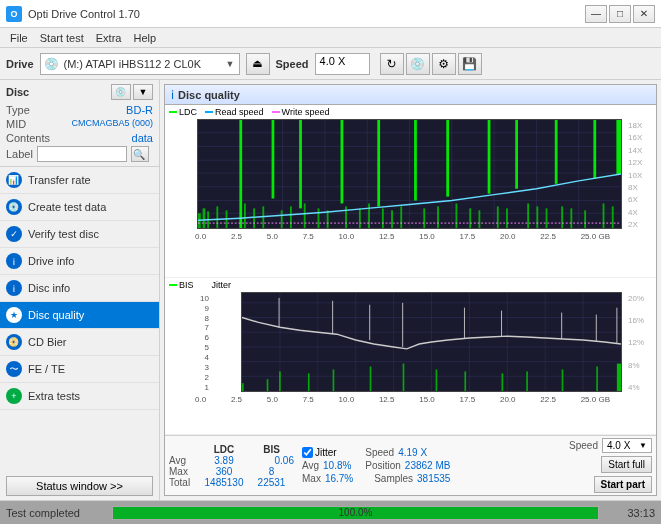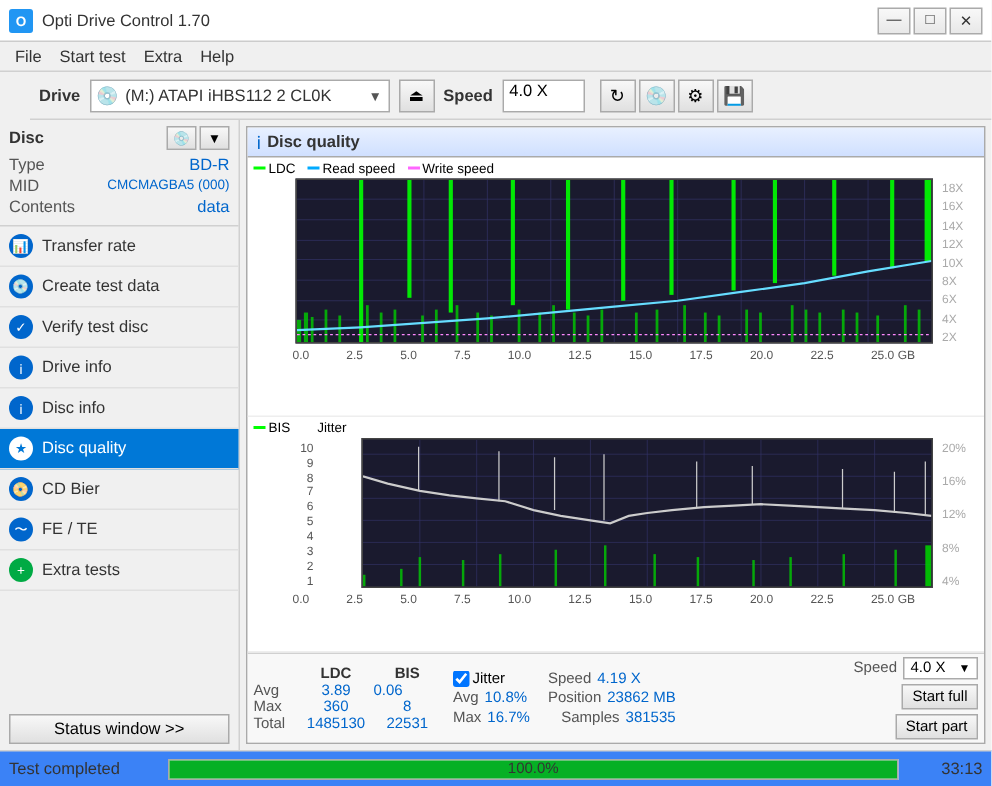--- a/index.html
+++ b/index.html
@@ -12,21 +12,21 @@
     .titlebar-title { font-size: 11px; color: #333; }
     .titlebar-controls { display: flex; gap: 2px; }
     .titlebar-btn { width: 22px; height: 18px; border: 1px solid #aaa; background: linear-gradient(#f8f8f8, #e8e8e8); cursor: pointer; display: flex; align-items: center; justify-content: center; font-size: 10px; color: #333; }
     .titlebar-btn.close { color: #333; }
     
     
     .menubar { background: #f0f0f0; display: flex; align-items: center; padding: 2px 4px; height: 20px; border-bottom: 1px solid #d0d0d0; }
     .menu-item { padding: 1px 6px; font-size: 11px; cursor: pointer; color: #333; }
     
     
-    .drivebar { background: #f0f0f0; display: flex; align-items: center; padding: 3px 6px; height: 32px; border-bottom: 1px solid #d0d0d0; gap: 6px; margin-left: 20px; }
+    .drivebar { background: #f0f0f0; display: flex; align-items: center; padding: 3px 6px; height: 32px; border-bottom: 1px solid #d0d0d0; gap: 6px; }
     .drivebar-label { font-size: 11px; color: #333; font-weight: bold; }
     .drive-select { display: flex; align-items: center; background: white; border: 1px solid #aaa; padding: 2px 4px; min-width: 200px; height: 22px; gap: 4px; }
     .drive-dropdown { flex: 1; font-size: 11px; color: #333; }
     .drive-arrow { font-size: 9px; color: #555; }
     .eject-btn { width: 24px; height: 22px; border: 1px solid #aaa; background: linear-gradient(#f8f8f8, #e0e0e0); display: flex; align-items: center; justify-content: center; cursor: pointer; }
     .speed-label { font-size: 11px; font-weight: bold; color: #333; }
     .speed-select { border: 1px solid #aaa; background: white; height: 22px; padding: 1px 4px; font-size: 11px; min-width: 55px; }
     .toolbar-icons { display: flex; gap: 2px; margin-left: 4px; }
     .toolbar-icon-btn { width: 24px; height: 22px; border: 1px solid #aaa; background: linear-gradient(#f8f8f8, #e0e0e0); display: flex; align-items: center; justify-content: center; cursor: pointer; font-size: 12px; }
     
@@ -82,24 +82,24 @@
     .chart-bottom { height: 100px; }
     .x-axis { display: flex; justify-content: space-between; padding: 1px 4px 1px 30px; font-size: 8px; color: #555; margin-right: 16px; }
     
     
     .chart-svg { position: absolute; top: 0; left: 0; width: 100%; height: 100%; }
     
     
     .stats-bar { display: flex; align-items: center; padding: 2px 4px; gap: 8px; font-size: 10px; border-top: 1px solid #d0d0d0; background: #f8f8f8; }
     .jitter-check { display: flex; align-items: center; gap: 2px; font-size: 10px; }
     .start-full-btn { border: 1px solid #aaa; background: linear-gradient(#f8f8f8, #e0e0e0); padding: 2px 6px; cursor: pointer; font-size: 10px; white-space: nowrap; }
-    .start-part-btn { border: 1px solid #aaa; background: linear-gradient(#f8f8f8, #e0e0e0); padding: 2px 6px; cursor: pointer; font-size: 10px; white-space: nowrap; }
-    
-    
-    .statusbar { height: 24px; background: #3b82f6; border-top: 1px solid #d0d0d0; display: flex; align-items: center; padding: 0 6px; gap: 6px; }
+    .start-part-btn { border: 1px solid #aaa; background: linear-gradient(#f8f8f8, #e0e0e0); padding: 2px 6px; cursor: pointer; font-size: 10px; white-space: nowrap; font-weight: bold; }
+    
+    
+    .statusbar { height: 24px; background: #a3a3a3; border-top: 1px solid #d0d0d0; display: flex; align-items: center; padding: 0 6px; gap: 6px; }
     .status-text { font-size: 11px; color: #333; min-width: 100px; }
     .progress-container { flex: 1; height: 14px; background: white; border: 1px solid #aaa; position: relative; }
     .progress-bar { height: 100%; background: #06b025; position: absolute; top: 0; left: 0; }
     .progress-text { position: absolute; top: 0; left: 0; right: 0; bottom: 0; display: flex; align-items: center; justify-content: center; font-size: 10px; color: #333; }
     .time-display { font-size: 11px; color: #333; min-width: 50px; text-align: right; }
 
     .chart-wrapper { position: relative; display: flex; }
     .chart-y-labels { width: 28px; display: flex; flex-direction: column; justify-content: space-between; padding: 2px 2px 2px 0; font-size: 8px; color: #555; text-align: right; }
     .chart-y-labels-right { width: 28px; display: flex; flex-direction: column; justify-content: space-between; padding: 2px 0 2px 2px; font-size: 8px; color: #555; }
     .chart-inner { flex: 1; position: relative; }
@@ -164,20 +164,25 @@
         <span class="disc-info-label">Type</span>
         <span class="disc-info-value">BD-R</span>
       </div>
       <div class="disc-info-row">
         <span class="disc-info-label">MID</span>
         <span class="disc-info-value" style="font-size:9px;">CMCMAGBA5 (000)</span>
       </div>
       <div class="disc-info-row">
         <span class="disc-info-label">Contents</span>
         <span class="disc-info-value">data</span>
+      </div>
+      <div class="label-row">
+        <span class="disc-info-label">Label</span>
+        <input class="label-input" type="text" style="">
+        <div class="label-btn">🔍</div>
       </div>
     </div>
 
     <div class="nav-items">
       <div class="nav-item">
         <div class="nav-item-icon blue">📊</div>
         <span>Transfer rate</span>
       </div>
       <div class="nav-item">
         <div class="nav-item-icon blue">💿</div>
@@ -451,21 +456,21 @@
         <table style="font-size:10px; border-collapse:collapse;">
           <tbody>
               <tr>
             <td style="width:30px;"></td>
             <td style="width:50px; text-align:center; font-weight:bold; color:#333;">LDC</td>
             <td style="width:45px; text-align:center; font-weight:bold; color:#333;">BIS</td>
           </tr>
           <tr>
             <td style="color:#555;">Avg</td>
             <td style="text-align:center; color:#0066cc;">3.89</td>
-            <td style="text-align:left; color:#0066cc;">0.06</td>
+            <td style="text-align:right; color:#0066cc;">0.06</td>
           </tr>
           <tr>
             <td style="color:#555;">Max</td>
             <td style="text-align:center; color:#0066cc;">360</td>
             <td style="text-align:center; color:#0066cc;">8</td>
           </tr>
           <tr>
             <td style="color:#555;">Total</td>
             <td style="text-align:center; color:#0066cc;">1485130</td>
             <td style="text-align:center; color:#0066cc;">22531</td>

